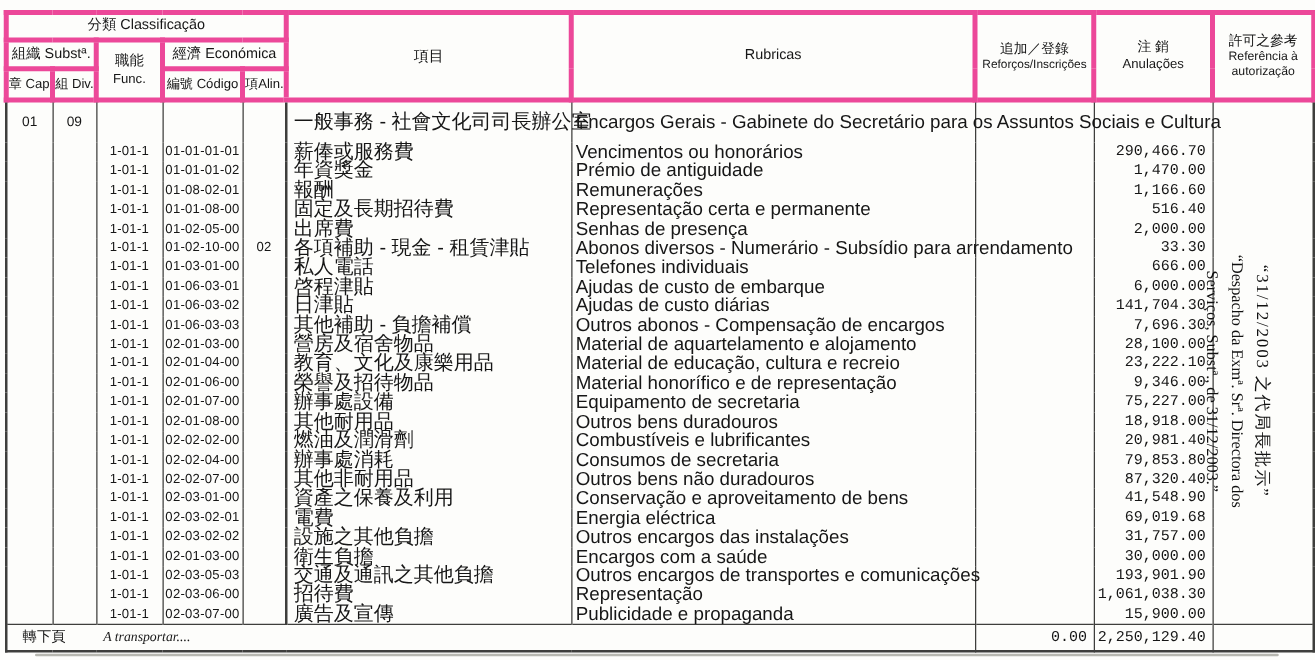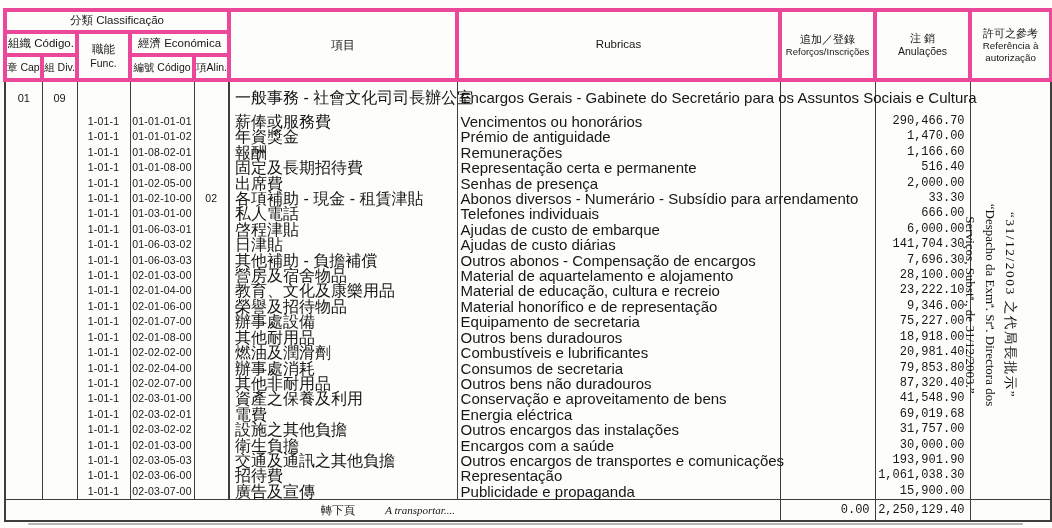--- a/index.html
+++ b/index.html
@@ -41,21 +41,21 @@
   th.item-head { border-left-width:2px; }
   td.c-rub { padding-left:3px; font-size:15px; }
   td.c-amt {
     text-align:right; padding-right:5px;
     font-family:Liberation Mono, monospace; font-size:12px;
   }
   
   tr.foot td {
     border:1px solid #3e3e3c; height:20px; line-height:20px;
   }
-  td.carry { text-align:center; padding-right:4px; }
+  td.carry { text-align:left; padding-right:4px;padding-left:12px; }
   .carry-zh { font-size:11.5px; }
   .carry-pt {
     font-family:"Liberation Serif", serif; font-style:italic;
     font-size:11px; margin-left:30px; margin-right:6px;
   }
   
   .stamp-wrap {
     position:absolute; left:938px; top:148px; width:104px; height:314px;
     pointer-events:none;
   }
@@ -102,21 +102,21 @@
         <span>注 銷</span>
         <span class="pt-sub" style="font-size:10.5px">Anulações</span>
       </th>
       <th rowspan="3" class="ref-head">
         <span>許可之參考</span>
         <span class="pt-sub">Referência à</span>
         <span class="pt-sub">autorização</span>
       </th>
     </tr>
     <tr class="h2">
-      <th colspan="2">組織 Código.</th>
+      <th colspan="2">組織 Substª.</th>
       <th rowspan="2">
         <span>職能</span>
         <span class="pt-sub">Func.</span>
       </th>
       <th colspan="2">經濟 Económica</th>
     </tr>
     <tr class="h3">
       <th class="small">章 Cap.</th>
       <th class="small">組 Div.</th>
       <th class="small">編號 Código</th>

